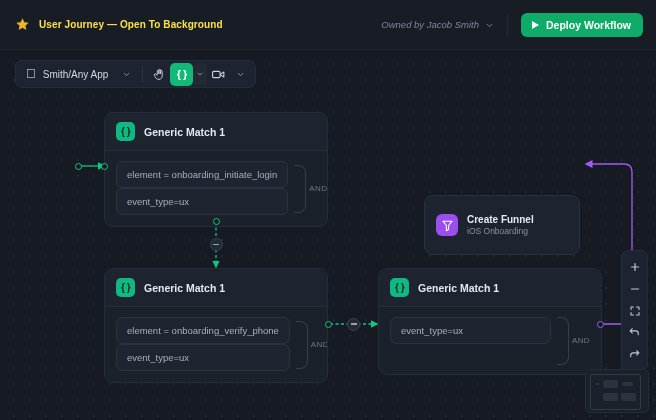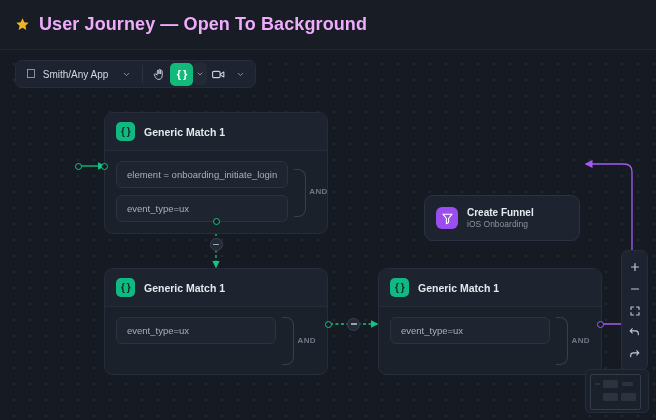--- a/index.html
+++ b/index.html
@@ -15,21 +15,21 @@
   .header {
     position:absolute; left:0; top:0; width:656px; height:50px;
     background:#171c25;
     border-bottom:1px solid #20262f;
     display:flex; align-items:center;
     z-index: 40;
   }
   .hdr-left { display:flex; align-items:center; gap:9px; margin-left:15px; }
   .star-icon { width:15px; height:15px; display:block; }
   .page-title {
-    color:#f0abfc; font-size:18px; font-weight:bold; letter-spacing:.1px;
+    color:#fde047; font-size:10px; font-weight:bold; letter-spacing:.1px;
     white-space:nowrap;
   }
   .hdr-right { margin-left:auto; display:flex; align-items:center; gap:0; margin-right:13px; }
   .owner-wrap { display:flex; align-items:center; gap:6px; padding-right:13px; }
   .owner-text { color:#7e8794; font-size:9.5px; font-style:italic; white-space:nowrap; }
   .chev { display:block; }
   .divider-v { width:1px; height:22px; background:#262c36; margin-right:13px; }
   .deploy-btn {
     display:flex; align-items:center; gap:7px;
     background:#0fab68; border-radius:6px;
@@ -92,37 +92,37 @@
     padding:9px 11px; background:#1e242f;
     border-bottom:1px solid #262d39;
   }
   .node-icon {
     width:19px;height:19px;border-radius:5px;background:#10b981;
     display:flex;align-items:center;justify-content:center;flex:0 0 auto;
   }
   .node-icon .brace { font-size:10px; color:#0d2b22; }
   .node-title { color:#e4e8ee; font-size:10.5px; font-weight:bold; }
   .node-body { padding:10px 11px 11px 11px; display:flex; align-items:stretch; gap:0; }
-  .cond-col { display:flex; flex-direction:column; gap:7px; flex:1 1 auto; }
+  .cond-col { display:flex; flex-direction:column; flex:1 1 auto; }
   .cond-pill {
     background:#1f2530; border:1px solid #2c3340; border-radius:6px;
     padding:7px 10px; color:#a7b0bd; font-size:9.5px; white-space:nowrap;
   }
   .and-wrap { display:flex; align-items:center; padding-left:6px; }
   .and-bracket { position:relative; width:11px; height:46px; }
   .and-bracket::before {
     content:""; position:absolute; left:0; top:0; width:11px; height:46px;
     border:1px solid #363d4b; border-left:none;
     border-radius:0 8px 8px 0;
   }
-  .and-label { color:#6e7886; font-size:8px; font-weight:bold; letter-spacing:.4px; margin-left:4px; }
+  .and-label { color:#6e7886; font-size:8px; font-weight:normal; letter-spacing:.4px; margin-left:4px; }
 
   
   .funnel-node {
-    position:absolute; left:424px; top:145px; width:156px; height:46px;
+    position:absolute; left:424px; top:145px; width:156px; height:60px;
     background:#1e242f; border:1px solid #2a3140; border-radius:9px;
     display:flex; align-items:center; gap:9px; padding:0 11px; z-index:10;
   }
   .funnel-icon {
     width:22px;height:22px;border-radius:6px;background:#9b4df0;
     display:flex;align-items:center;justify-content:center;flex:0 0 auto;
   }
   .funnel-txt { display:flex; flex-direction:column; gap:1px; }
   .funnel-title { color:#e6eaf0; font-size:10px; font-weight:bold; }
   .funnel-sub { color:#8b929e; font-size:8.5px; }
@@ -168,20 +168,35 @@
 <div class="app">
 
   <div class="header">
     <div class="hdr-left">
       <span class="star-icon">
         <svg width="15" height="15" viewBox="0 0 24 24">
             <path fill="#f0b429" d="M12 2l2.9 6.3 6.9.8-5.1 4.7 1.4 6.8L12 17.3 5.9 20.6l1.4-6.8L2.2 9.1l6.9-.8z"></path>
           </svg>
       </span>
       <span class="page-title">User Journey — Open To Background</span>
+    </div>
+    <div class="hdr-right">
+      <div class="owner-wrap">
+        <span class="owner-text">Owned by Jacob Smith</span>
+        <span class="chev">
+          <svg width="9" height="9" viewBox="0 0 24 24">
+              <path fill="none" stroke="#7e8794" stroke-width="2.6" stroke-linecap="round" stroke-linejoin="round" d="M6 9l6 6 6-6"></path>
+            </svg>
+        </span>
+      </div>
+      <div class="divider-v"></div>
+      <div class="deploy-btn">
+        <span class="play-tri"></span>
+        <span class="deploy-label">Deploy Workflow</span>
+      </div>
     </div>
   </div>
 
   <div class="canvas">
 
     <svg class="edge-svg">
       <defs>
         <marker id="ah-g" markerWidth="6" markerHeight="6" refX="5" refY="3" orient="auto">
           <path d="M0,0 L6,3 L0,6 z" fill="#13c583"></path>
         </marker>
@@ -264,20 +279,21 @@
 
     <div class="node" style="left:104px; top:218px; width:224px;">
       <div class="node-head">
         <span class="node-icon">
             <span class="brace">{ }</span>
           </span>
         <span class="node-title">Generic Match 1</span>
       </div>
       <div class="node-body">
         <div class="cond-col">
+          <div class="cond-pill">element = onboarding_verify_phone</div>
           <div class="cond-pill">event_type=ux</div>
         </div>
         <div class="and-wrap">
           <span class="and-bracket"></span>
           <span class="and-label">AND</span>
         </div>
       </div>
     </div>
     <span class="port green" style="left:324.5px; top:270.5px;"></span>
     <span class="edge-btn" style="left:347px; top:267.5px;">

